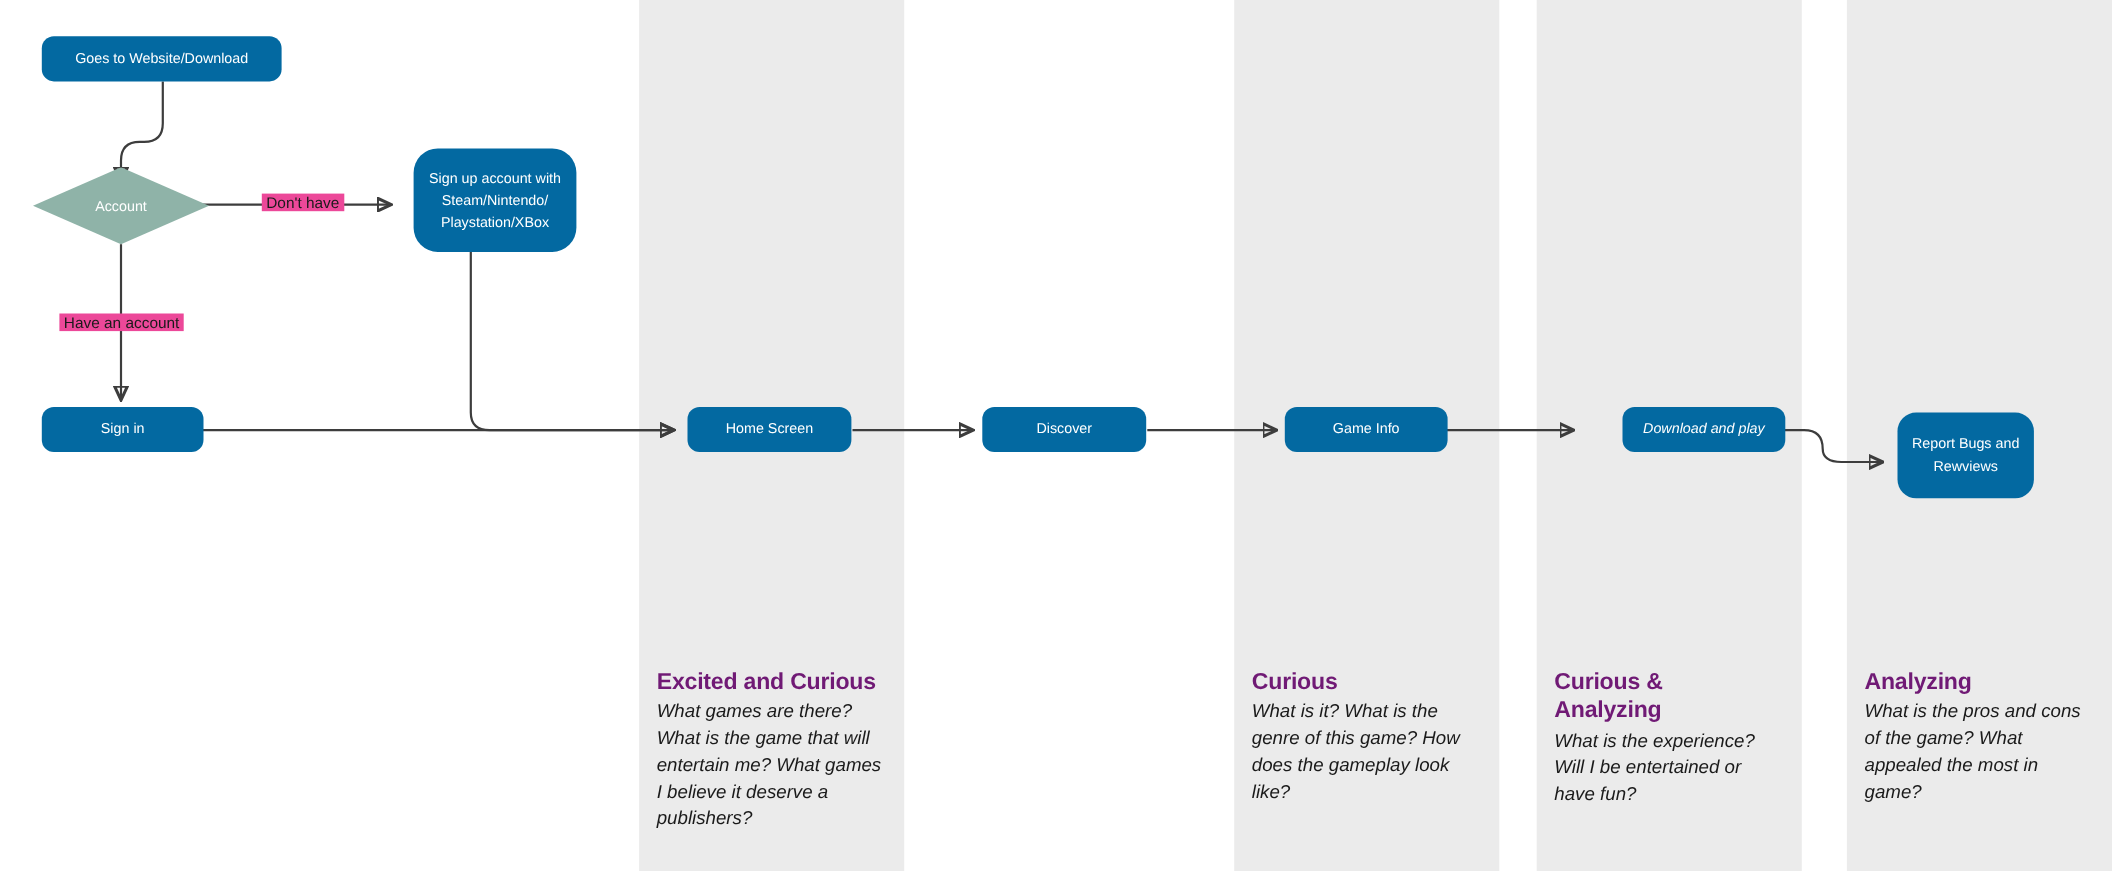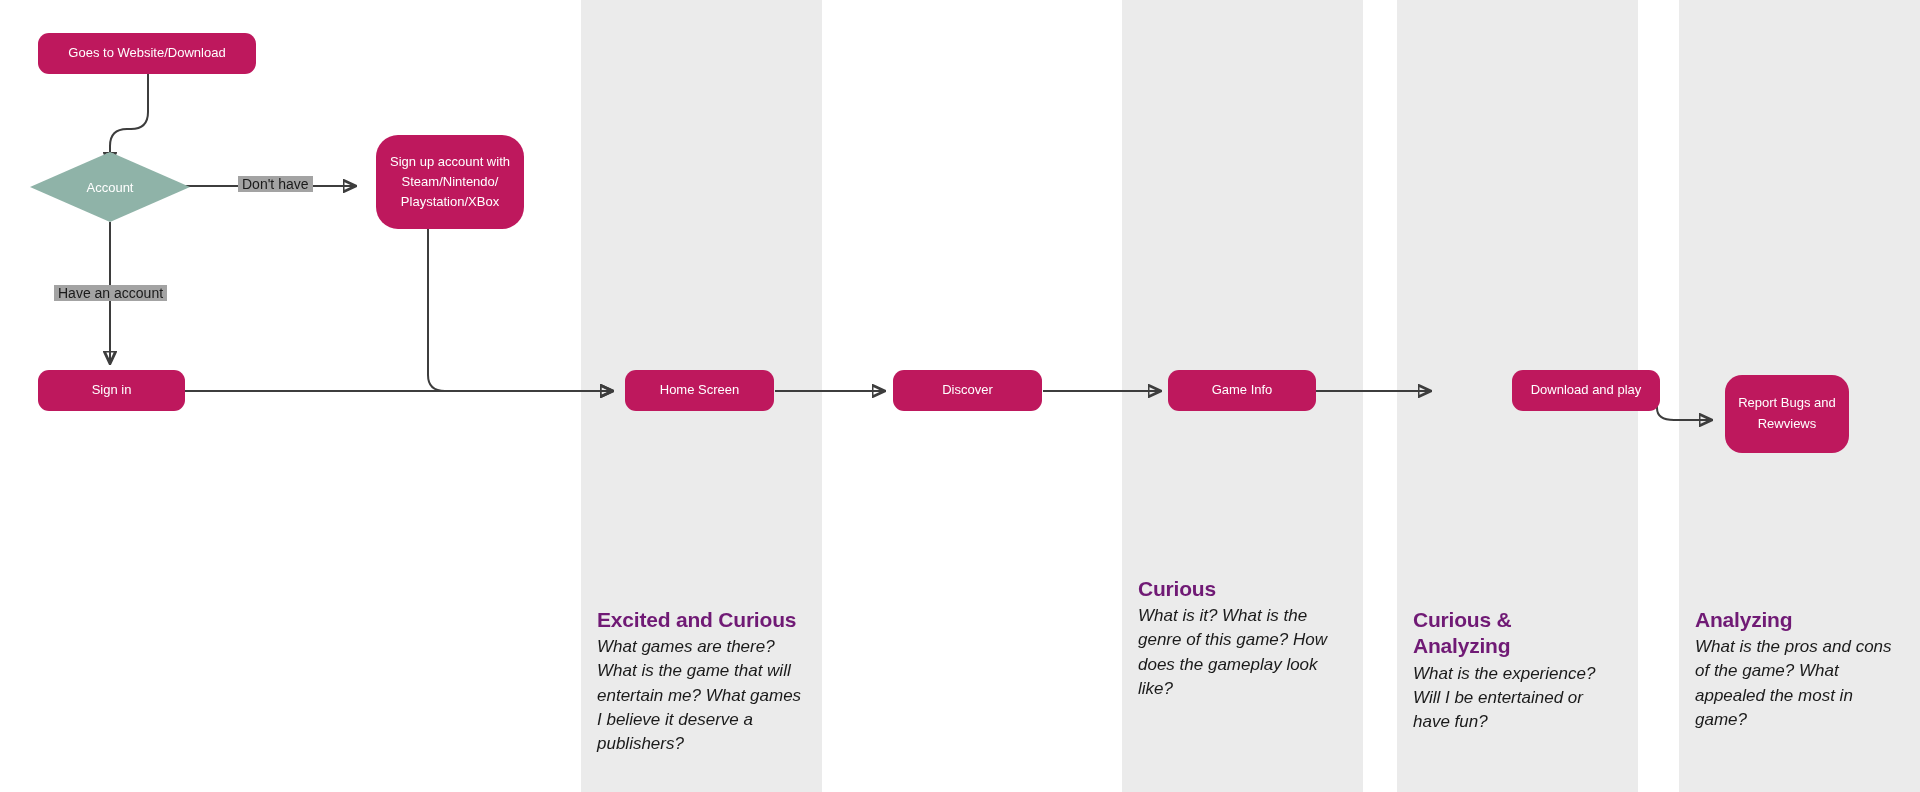--- a/index.html
+++ b/index.html
@@ -49,21 +49,21 @@
 
   
   .node {
     position: absolute;
     box-sizing: border-box;
     display: flex;
     align-items: center;
     justify-content: center;
     text-align: center;
     color: #ffffff;
-    background: #be185d;
+    background: #0369a1;
     font-size: 13px;
     line-height: 1.45;
     padding: 4px 10px;
   }
   .node.pill      { border-radius: 11px; }
   .node.rounded   { border-radius: 22px; }
 
   .diamond {
     position: absolute;
     display: flex;
@@ -82,21 +82,21 @@
     color: #ffffff;
     font-size: 13px;
   }
 
   
   .edge-label {
     position: absolute;
     color: #1A1A1A;
     font-size: 14px;
     white-space: nowrap;
-    background: #a3a3a3;
+    background: #ec4899;
     padding: 0 4px;
   }
 
   
   .stage-desc {
     position: absolute;
     box-sizing: border-box;
   }
   .stage-title {
     font-weight: bold;
@@ -173,21 +173,21 @@
   </div>
 
   <div class="node pill" style="left:893px; top:370px; width:149px; height:41px;justify-content:center;">
     <span>Discover</span>
   </div>
 
   <div class="node pill" style="left:1168px; top:370px; width:148px; height:41px;">
     <span>Game Info</span>
   </div>
 
-  <div class="node pill" style="left:1512px; top:370px; width:148px; height:41px;">
+  <div class="node pill" style="left:1475px; top:370px; width:148px; height:41px;font-style:italic;">
     <span>Download and play</span>
   </div>
 
   <div class="node rounded" style="left:1725px; top:375px; width:124px; height:78px; flex-direction:column; line-height:1.6;border-radius:17px;">
     <span>Report Bugs and</span>
     <span>Rewviews</span>
   </div>
 
   <div class="edge-label" style="left:238px; top:176px;">
     <span>Don't have</span>
@@ -195,21 +195,21 @@
 
   <div class="edge-label" style="left:54px; top:285px;">
     <span>Have an account</span>
   </div>
 
   <div class="stage-desc" style="left:597px; top:607px; width:205px;">
     <div class="stage-title">Excited and Curious</div>
     <div class="stage-body">What games are there? What is the game that will entertain me? What games I believe it deserve a publishers?</div>
   </div>
 
-  <div class="stage-desc" style="left:1138px; top:576px; width:190px;">
+  <div class="stage-desc" style="left:1138px; top:607px; width:190px;">
     <div class="stage-title">Curious</div>
     <div class="stage-body">What is it? What is the genre of this game? How does the gameplay look like?</div>
   </div>
 
   <div class="stage-desc" style="left:1413px; top:607px; width:200px;">
     <div class="stage-title">Curious &amp; Analyzing</div>
     <div class="stage-body">What is the experience? Will I be entertained or have fun?</div>
   </div>
 
   <div class="stage-desc" style="left:1695px; top:607px; width:205px;">

